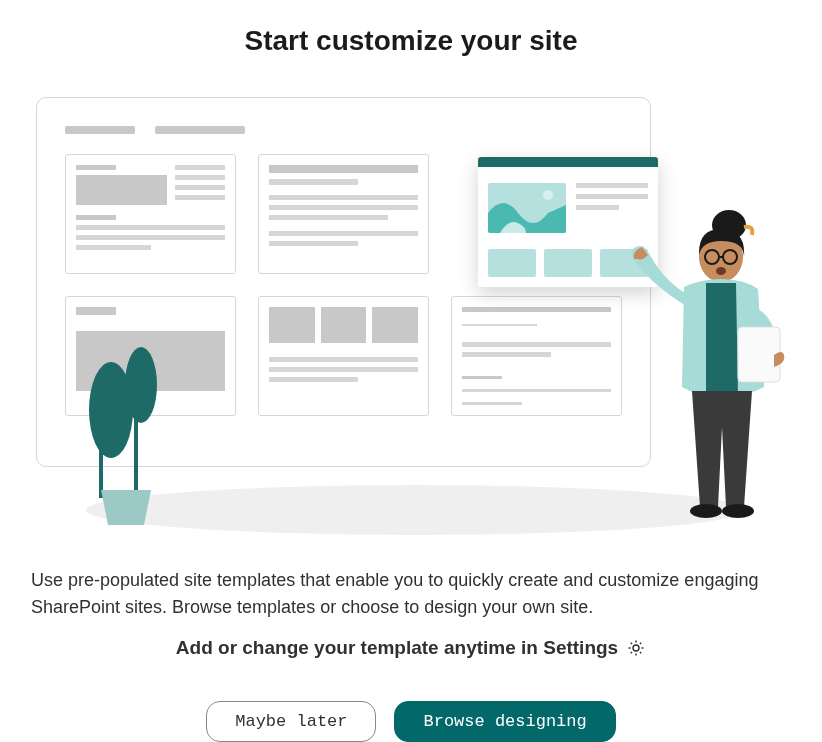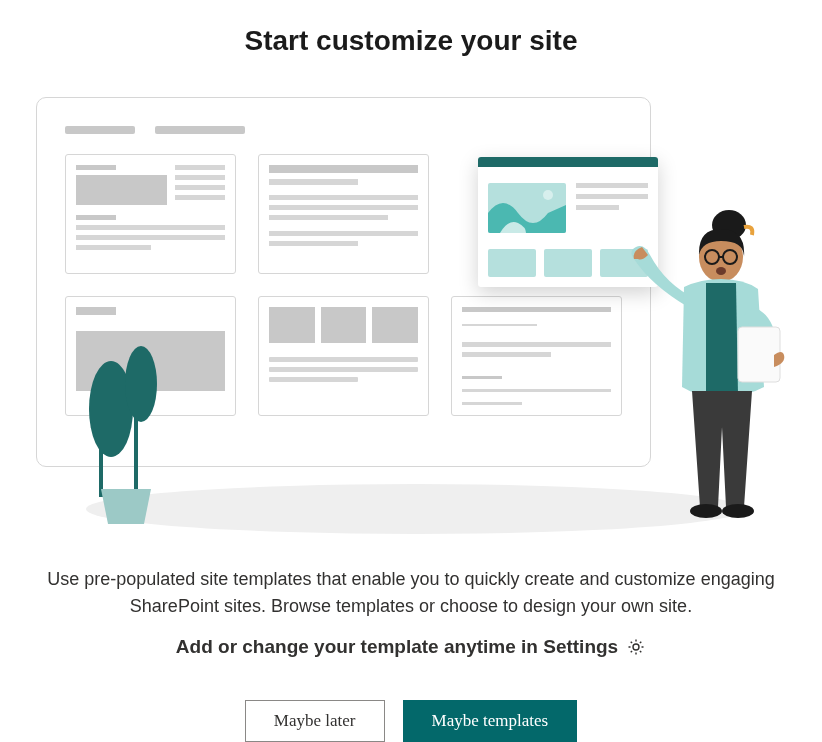--- a/index.html
+++ b/index.html
@@ -143,21 +143,20 @@
       bottom: -20px;
       width: 120px;
       height: 200px;
       z-index: 4;
     }
 
     .desc {
       margin-top: 57px;
       font-size: 18px;
       color: #323130;
-      text-align: center;
       line-height: 1.5;
       max-width: 760px;
     }
     .settings-line {
       margin-top: 16px;
       font-size: 19px;
       font-weight: 600;
       color: #323130;
       display: flex;
       align-items: center;
@@ -166,23 +165,23 @@
     }
     .gear-icon { display:inline-flex; }
     .buttons {
       margin-top: 42px;
       display: flex;
       gap: 18px;
     }
     .btn {
       font-size: 17px;
       padding: 10px 28px;
-      border-radius: 0;
+      border-radius: 14px;
       cursor: pointer;
-      font-family: Liberation Serif, serif;
+      font-family: Liberation Mono, monospace;
     }
     .btn-secondary {
       background: #fff;
       border: 1px solid #8a8886;
       color: #323130;
     }
     .btn-primary {
       background: #03686a;
       border: 1px solid #03686a;
       color: #fff;
@@ -346,14 +345,14 @@
   <span class="gear-icon">
     <svg width="20" height="20" viewBox="0 0 20 20" fill="none" stroke="#323130" stroke-width="1.4">
       <circle cx="10" cy="10" r="3"></circle>
       <path d="M10 2.5v2M10 15.5v2M17.5 10h-2M4.5 10h-2M15.3 4.7l-1.4 1.4M6.1 13.9l-1.4 1.4M15.3 15.3l-1.4-1.4M6.1 6.1 4.7 4.7"></path>
     </svg>
   </span>
 </div>
 
 <div class="buttons">
   <button class="btn btn-secondary">Maybe later</button>
-  <button class="btn btn-primary">Maybe templates</button>
+  <button class="btn btn-primary">Browse designing</button>
 </div>
 
 </body></html>

